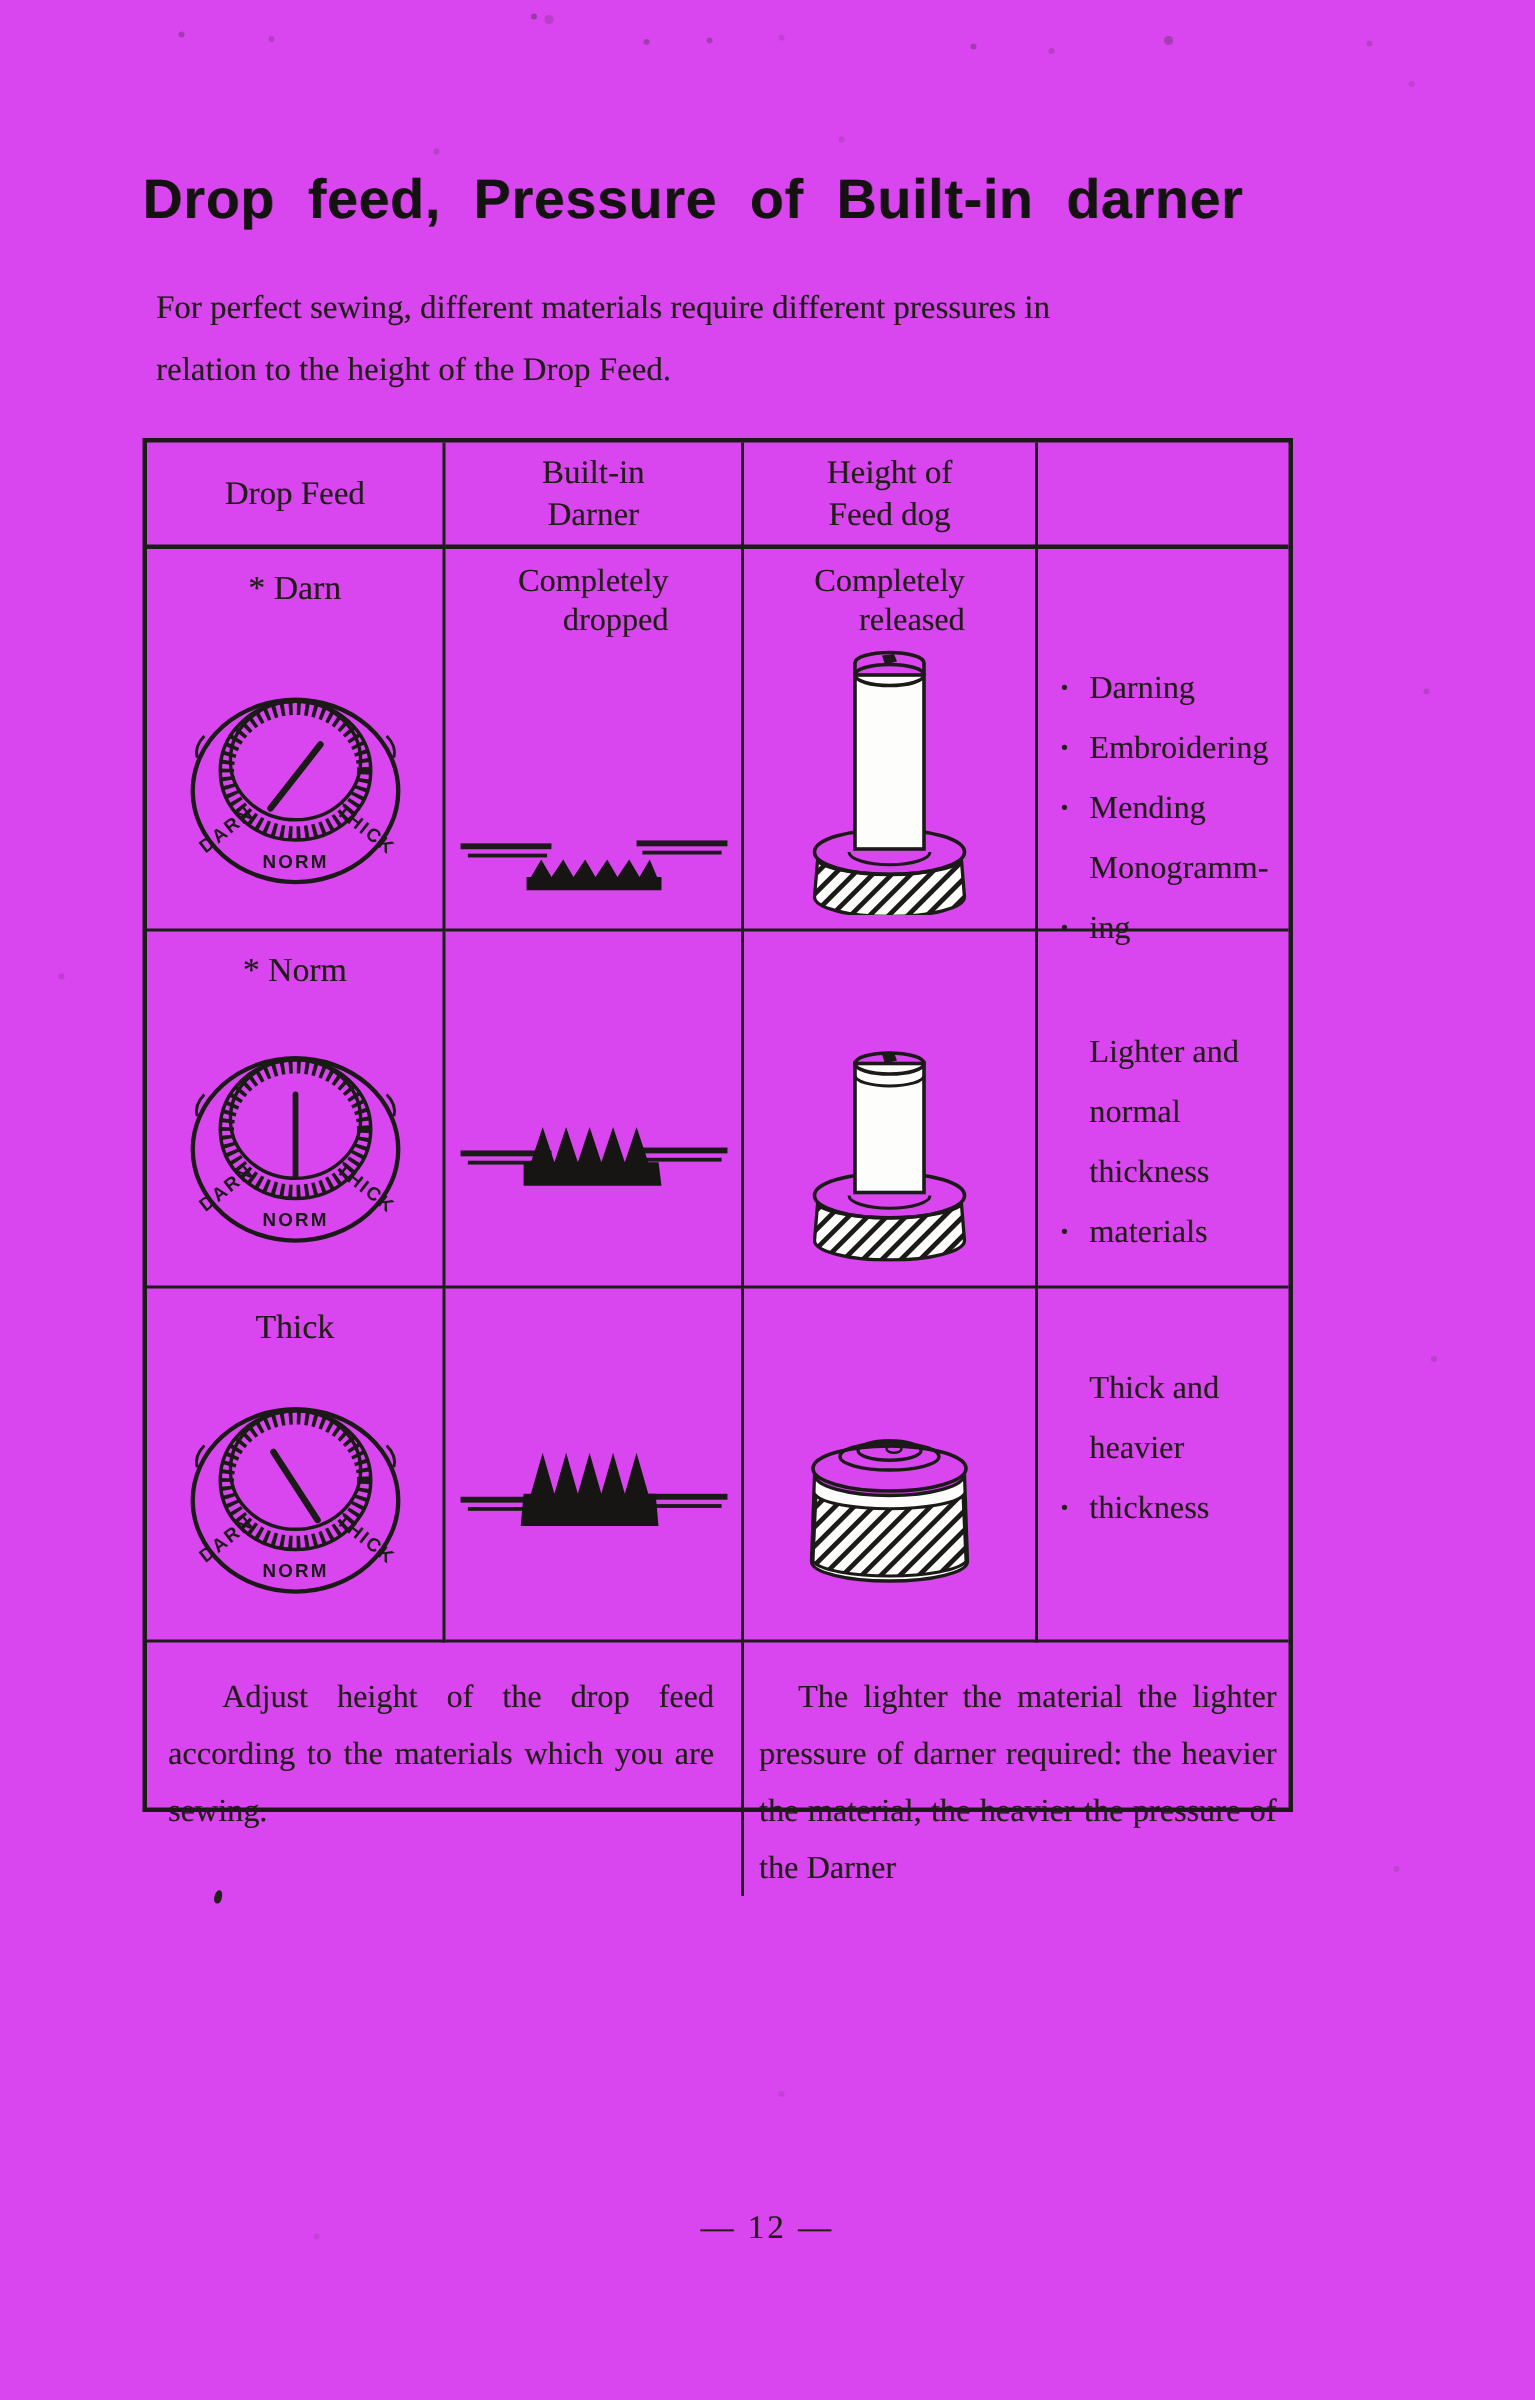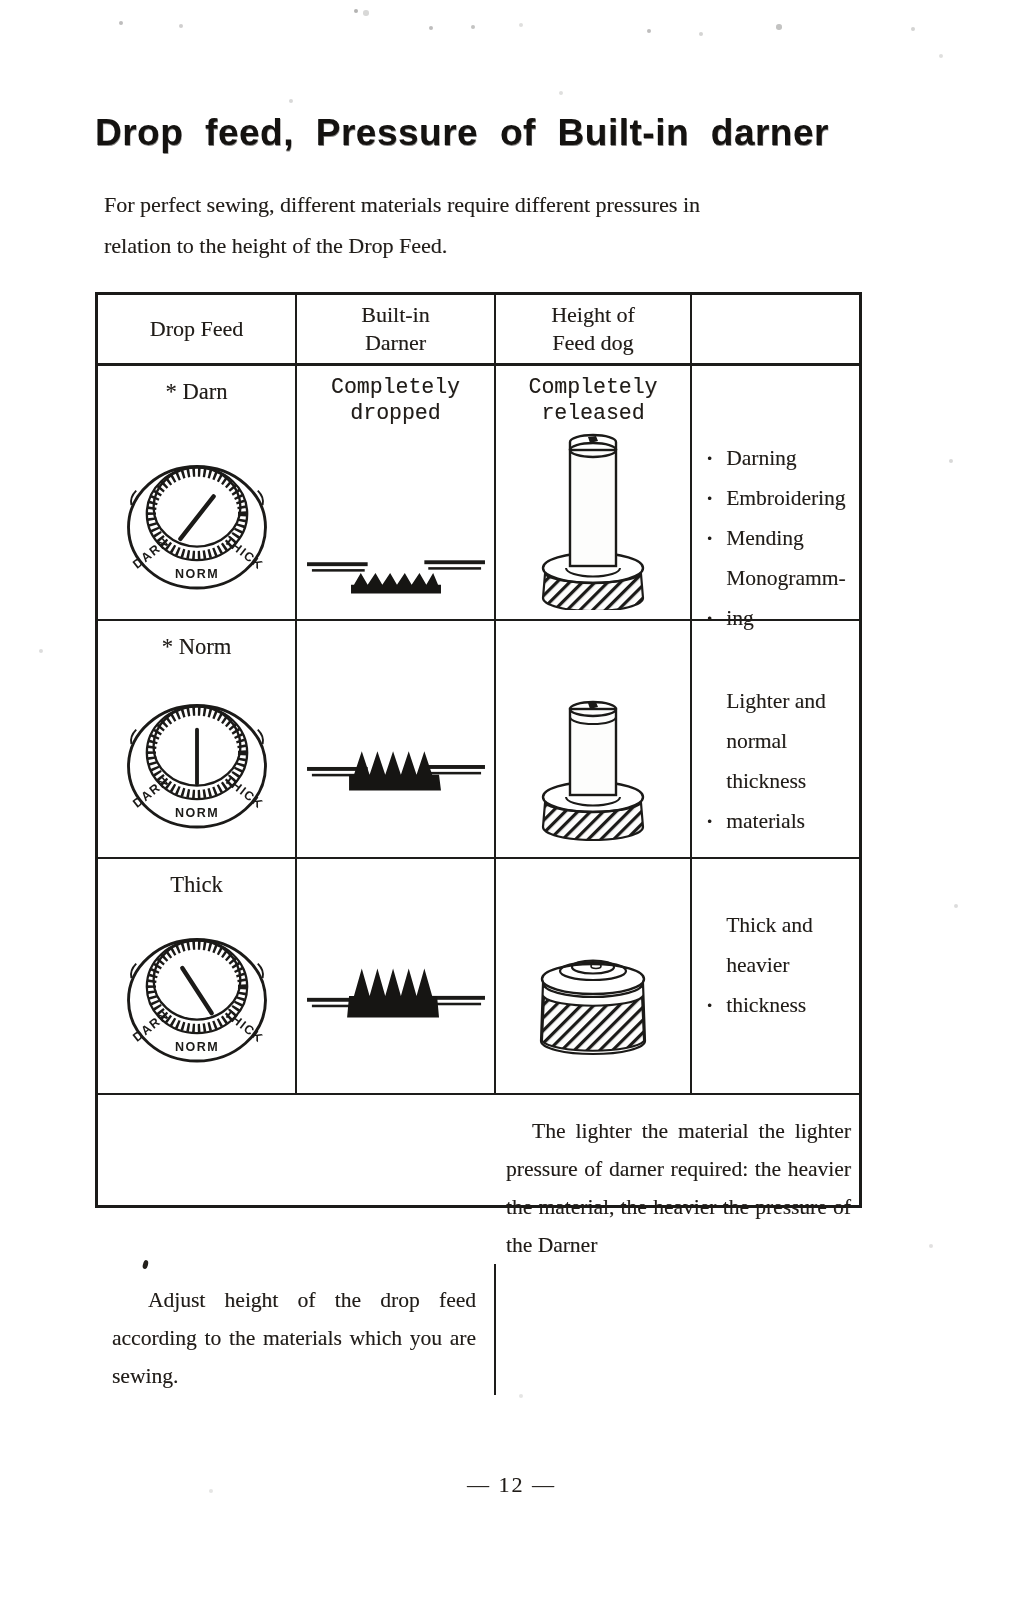--- a/index.html
+++ b/index.html
@@ -1,19 +1,19 @@
 <!DOCTYPE html>
 <html><head>
 <meta charset="utf-8">
 <style>
   * { margin:0; padding:0; box-sizing:border-box; }
   body { background:#e8e8e6; font-family:"Liberation Serif", serif; }
   .page {
     position:relative; width:1023px; height:1600px; margin:0 auto;
-    background:#ffffff; color:#201c18; overflow:hidden;
+    background:#d946ef; color:#201c18; overflow:hidden;
   }
   
   .speck { position:absolute; left:0; top:0; width:2px; height:2px; border-radius:50%;
     background:transparent;
     box-shadow: 120px 22px 0 1px rgba(40,38,35,.30), 180px 25px 0 1px rgba(40,38,35,.22),
       355px 10px 0 1px rgba(40,38,35,.35), 365px 12px 0 2px rgba(40,38,35,.18),
       430px 27px 0 1px rgba(40,38,35,.30), 472px 26px 0 1px rgba(40,38,35,.28),
       520px 24px 0 1px rgba(40,38,35,.15), 648px 30px 0 1px rgba(40,38,35,.30),
       700px 33px 0 1px rgba(40,38,35,.20), 778px 26px 0 2px rgba(40,38,35,.28),
       912px 28px 0 1px rgba(40,38,35,.20), 940px 55px 0 1px rgba(40,38,35,.15),
@@ -45,22 +45,22 @@
   }
   .cell { border-right:2px solid #1d1c1a; border-bottom:2px solid #1d1c1a;
           display:flex; flex-direction:column; align-items:center; }
   .cell.no-r { border-right:none; }
   .cell.no-b { border-bottom:none; }
   .hdr { justify-content:center; font-size:22px; line-height:28px; text-align:center;
          white-space:pre-line; border-bottom-width:3px;
          text-shadow:.3px .3px 0 rgba(32,28,24,.4); }
   .setting-label { font-size:22.5px; margin-top:13px; text-align:left;
          text-shadow:.3px .3px 0 rgba(32,28,24,.4); }
-  .caption { font-size:21.5px; line-height:26px; text-align:center; margin-top:8px;
-         white-space:pre-line; text-shadow:.3px .3px 0 rgba(32,28,24,.4);font-family:Liberation Mono, monospace; }
+  .caption { font-size:21.5px; line-height:26px; text-align:right; margin-top:8px;
+         white-space:pre-line; text-shadow:.3px .3px 0 rgba(32,28,24,.4); }
   .knob-wrap   { line-height:0; }
   .knob-r1 { margin-top:40px; } .knob-r2 { margin-top:24px; } .knob-r3 { margin-top:20px; }
   .fd-r1 { margin-top:103px; } .fd-r2 { margin-top:101px; } .fd-r3 { margin-top:88px; }
   .dn-r1 { margin-top:2px; }   .dn-r2 { margin-top:70px; }  .dn-r3 { margin-top:80px; }
 
   .uses { width:100%; list-style:none; padding-left:8px; font-size:21.5px; line-height:40px;
           text-shadow:.3px .3px 0 rgba(32,28,24,.35); }
   .uses-r1 { padding-top:72px; } .uses-r2 { padding-top:60px; } .uses-r3 { padding-top:46px; }
   .use-item { display:flex; align-items:flex-end; }
   .use-item::before { content:"\00B7"; font-weight:bold; margin:0 13px 0 6px; }
@@ -279,19 +279,19 @@
     <div class="cell no-r">
       <ul class="uses uses-r3">
         <li class="use-item">
             <span class="use-text">Thick and
 heavier
 thickness</span>
           </li>
       </ul>
     </div>
 
+    <div class="cell footer-cell footer-left no-b">Adjust height of the drop feed according to the materials which you are sewing.</div>
     <div class="cell footer-cell footer-right no-b no-r">The lighter the material the lighter pressure of darner required: the heavier the material, the heavier the pressure of the Darner</div>
-    <div class="cell footer-cell footer-left no-b">Adjust height of the drop feed according to the materials which you are sewing.</div>
   </div>
 
   <div class="artifact-dot"></div>
   <div class="page-number">— 12 —</div>
 </div>
 
 </body></html>

